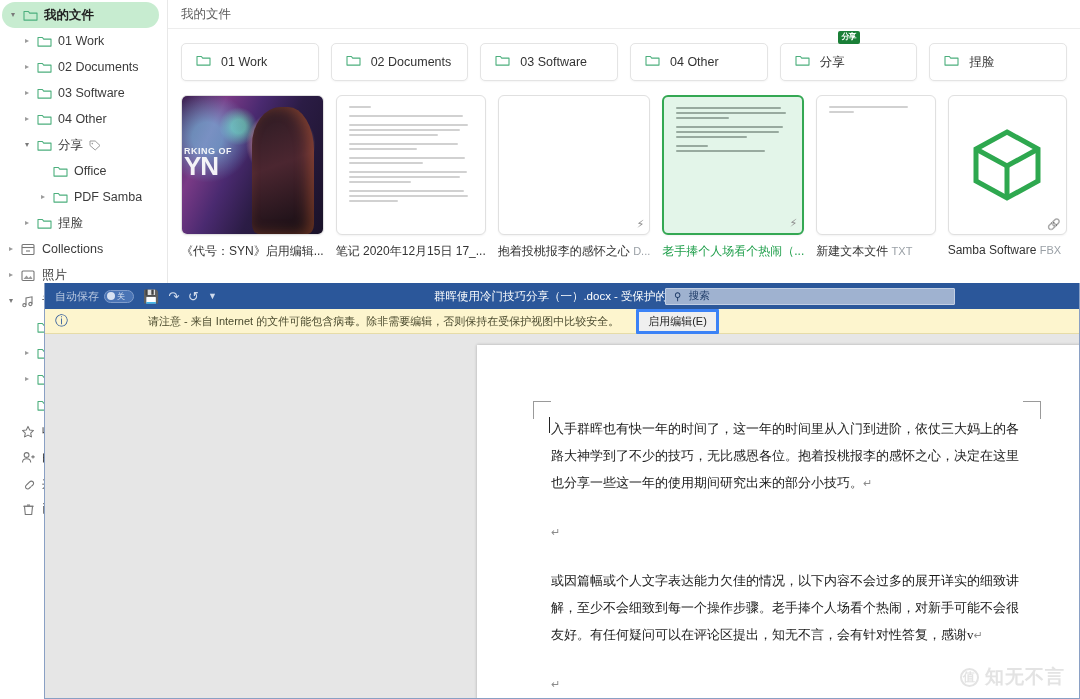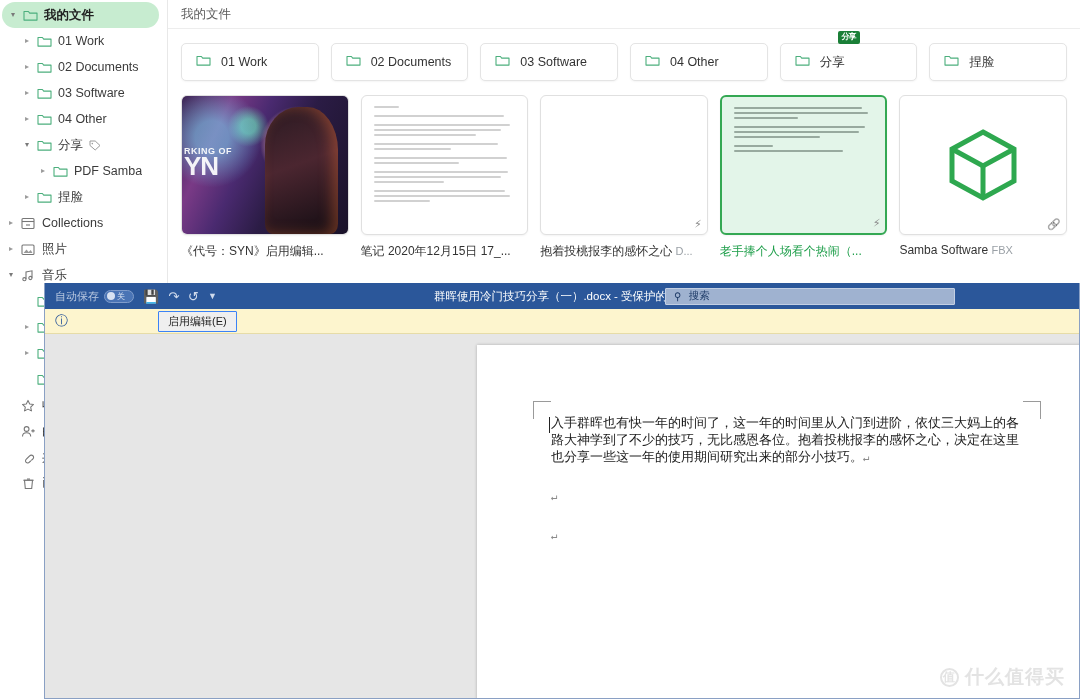--- a/index.html
+++ b/index.html
@@ -143,35 +143,35 @@
     padding-left: 10px; gap: 19px; font-size: 11.5px; color: #333;
   }
   .w-ribbon .rtab { cursor: default; }
   .w-protect {
     height: 25px; flex: 0 0 25px; background: #fdf5ce; border-bottom: 1px solid #e6dca8;
     display: flex; align-items: center; gap: 7px; padding-left: 10px;
     font-size: 11px; color: #4a4a2e;
   }
   .w-protect b { color: #3d3d22; margin-top: 42px; }
   .enable-btn {
-    margin-left: 10px; background: #efefef; border: 1px solid #3b82f6;
+    margin-left: 10px; background: #efefef; border: 3px solid #3b82f6;
     font-size: 11px; padding: 2px 9px; color: #222; border-radius: 1px;
   }
   .w-body { flex: 1 1 auto; background: #e6e6e6; position: relative; overflow: hidden; }
   .page {
     position: absolute; left: 432px; top: 11px; width: 620px; bottom: -40px;
     background: #fff; box-shadow: 0 0 3px rgba(0,0,0,.25);
   }
   .page-inner { padding: 70px 74px 0 74px; position: relative; }
   .crop { position:absolute; width:18px; height:18px; }
   .crop.tl { left:56px; top:56px; border-left:1px solid #9a9a9a; border-top:1px solid #9a9a9a; }
   .crop.tr { right:56px; top:56px; border-right:1px solid #9a9a9a; border-top:1px solid #9a9a9a; }
   .ptext {
-    font-size: 13px; line-height: 17px; color: #1c1c1c;
-    font-family: Liberation Mono, monospace;
+    font-size: 13px; line-height: 27px; color: #1c1c1c;
+    font-family: Liberation Serif, serif;
     margin-bottom: 21px; position: relative;
   }
   .ptext .pm { color: #8c8c8c; font-size: 11px; }
   .caret {
     position: absolute; left: -2px; top: 2px; width: 1px; height: 16px; background: #222;
   }
   .watermark {
     position: absolute; right: 14px; bottom: 8px;
     font-size: 19px; color: #e3e3e3; font-weight: bold; letter-spacing: 1px;
     display: flex; align-items: center; gap: 6px; pointer-events: none;
@@ -241,20 +241,29 @@
               <path d="M1 2.5h4.4l1.3 1.6H14v7H1z" fill="none" stroke="#4caf7d" stroke-width="1.1" stroke-linejoin="round"></path>
             </svg>
           </span>
           <span class="side-label">分享</span>
           <span class="tagdot">
             <svg width="12" height="11" viewBox="0 0 12 11">
               <path d="M1 1h5.2L11 5.5 6.2 10 1 5.5z" fill="none" stroke="#9a9a9a" stroke-width="1"></path>
               <circle cx="3.3" cy="3.6" r=".8" fill="#9a9a9a"></circle>
             </svg>
           </span>
+        </div>
+        <div class="side-row" style="padding-left: 36px;">
+          <span class="twisty none"></span>
+          <span class="ficon">
+            <svg width="15" height="13" viewBox="0 0 15 13">
+              <path d="M1 2.5h4.4l1.3 1.6H14v7H1z" fill="none" stroke="#4caf7d" stroke-width="1.1" stroke-linejoin="round"></path>
+            </svg>
+          </span>
+          <span class="side-label">Office</span>
         </div>
         <div class="side-row" style="padding-left: 36px;">
           <span class="twisty ">▸</span>
           <span class="ficon">
             <svg width="15" height="13" viewBox="0 0 15 13">
               <path d="M1 2.5h4.4l1.3 1.6H14v7H1z" fill="none" stroke="#4caf7d" stroke-width="1.1" stroke-linejoin="round"></path>
             </svg>
           </span>
           <span class="side-label">PDF Samba</span>
         </div>
@@ -474,20 +483,29 @@
                 <div class="dl" style="width:62%"></div>
                 <div class="dl g" style="width:28%"></div>
                 <div class="dl" style="width:78%"></div>
               </div>
               <span class="corner-icon" style="filter: grayscale(1);">⚡</span>
             </div>
             <div class="fcaption sel"><span>老手捧个人场看个热闹（...</span></div>
           </div>
           <div class="file-cell">
             <div class="thumb">
+              <div class="thumb-doclines">
+                <div class="dl" style="width:84%"></div>
+                <div class="dl" style="width:26%"></div>
+              </div>
+            </div>
+            <div class="fcaption"><span>新建文本文件</span> <span class="fext">TXT</span></div>
+          </div>
+          <div class="file-cell">
+            <div class="thumb">
               <div class="cube">
       <svg width="78" height="78" viewBox="0 0 78 78">
         <path d="M39 6 L70 23 L70 55 L39 72 L8 55 L8 23 Z" fill="none" stroke="#2ea84f" stroke-width="5"></path>
         <path d="M8 23 L39 40 L70 23" fill="none" stroke="#2ea84f" stroke-width="5"></path>
         <path d="M39 40 L39 72" fill="none" stroke="#2ea84f" stroke-width="5"></path>
       </svg>
               </div>
               <span class="corner-icon" style="filter: grayscale(1);">🔗</span>
             </div>
             <div class="fcaption"><span>Samba Software</span> <span class="fext">FBX</span></div>
@@ -517,36 +535,38 @@
       <div class="w-search">
         <span>⚲</span>
         <span>搜索</span>
       </div>
     </div>
 
 
     <div class="w-protect">
       <span style="color:#2b579a;font-size:13px;">ⓘ</span>
       <b>受保护的视图</b>
+      <span>请注意 - 来自 Internet 的文件可能包含病毒。除非需要编辑，否则保持在受保护视图中比较安全。</span>
       <button class="enable-btn">启用编辑(E)</button>
     </div>
 
     <div class="w-body">
       <div class="page">
         <div class="page-inner">
           <span class="crop tl"></span>
           <span class="crop tr"></span>
           <div id="doc-paras">
               <div class="ptext"><span class="caret"></span><span>入手群晖也有快一年的时间了，这一年的时间里从入门到进阶，依仗三大妈上的各路大神学到了不少的技巧，无比感恩各位。抱着投桃报李的感怀之心，决定在这里也分享一些这一年的使用期间研究出来的部分小技巧。</span><span class="pm">↵</span></div>
               <div class="ptext"><span class="pm">↵</span></div>
+              <div class="ptext"><span>或因篇幅或个人文字表达能力欠佳的情况，以下内容不会过多的展开详实的细致讲解，至少不会细致到每一个操作步骤。老手捧个人场看个热闹，对新手可能不会很友好。有任何疑问可以在评论区提出，知无不言，会有针对性答复，感谢v</span><span class="pm">↵</span></div>
               <div class="ptext"><span class="pm">↵</span></div>
               <div class="ptext"></div>
             </div>
         </div>
       </div>
       <div class="watermark">
         <span class="wm-circle">值</span>
-        <span>什么值得买</span>
+        <span>知无不言</span>
       </div>
     </div>
   </div>
 
 </div>
 
 </body></html>

